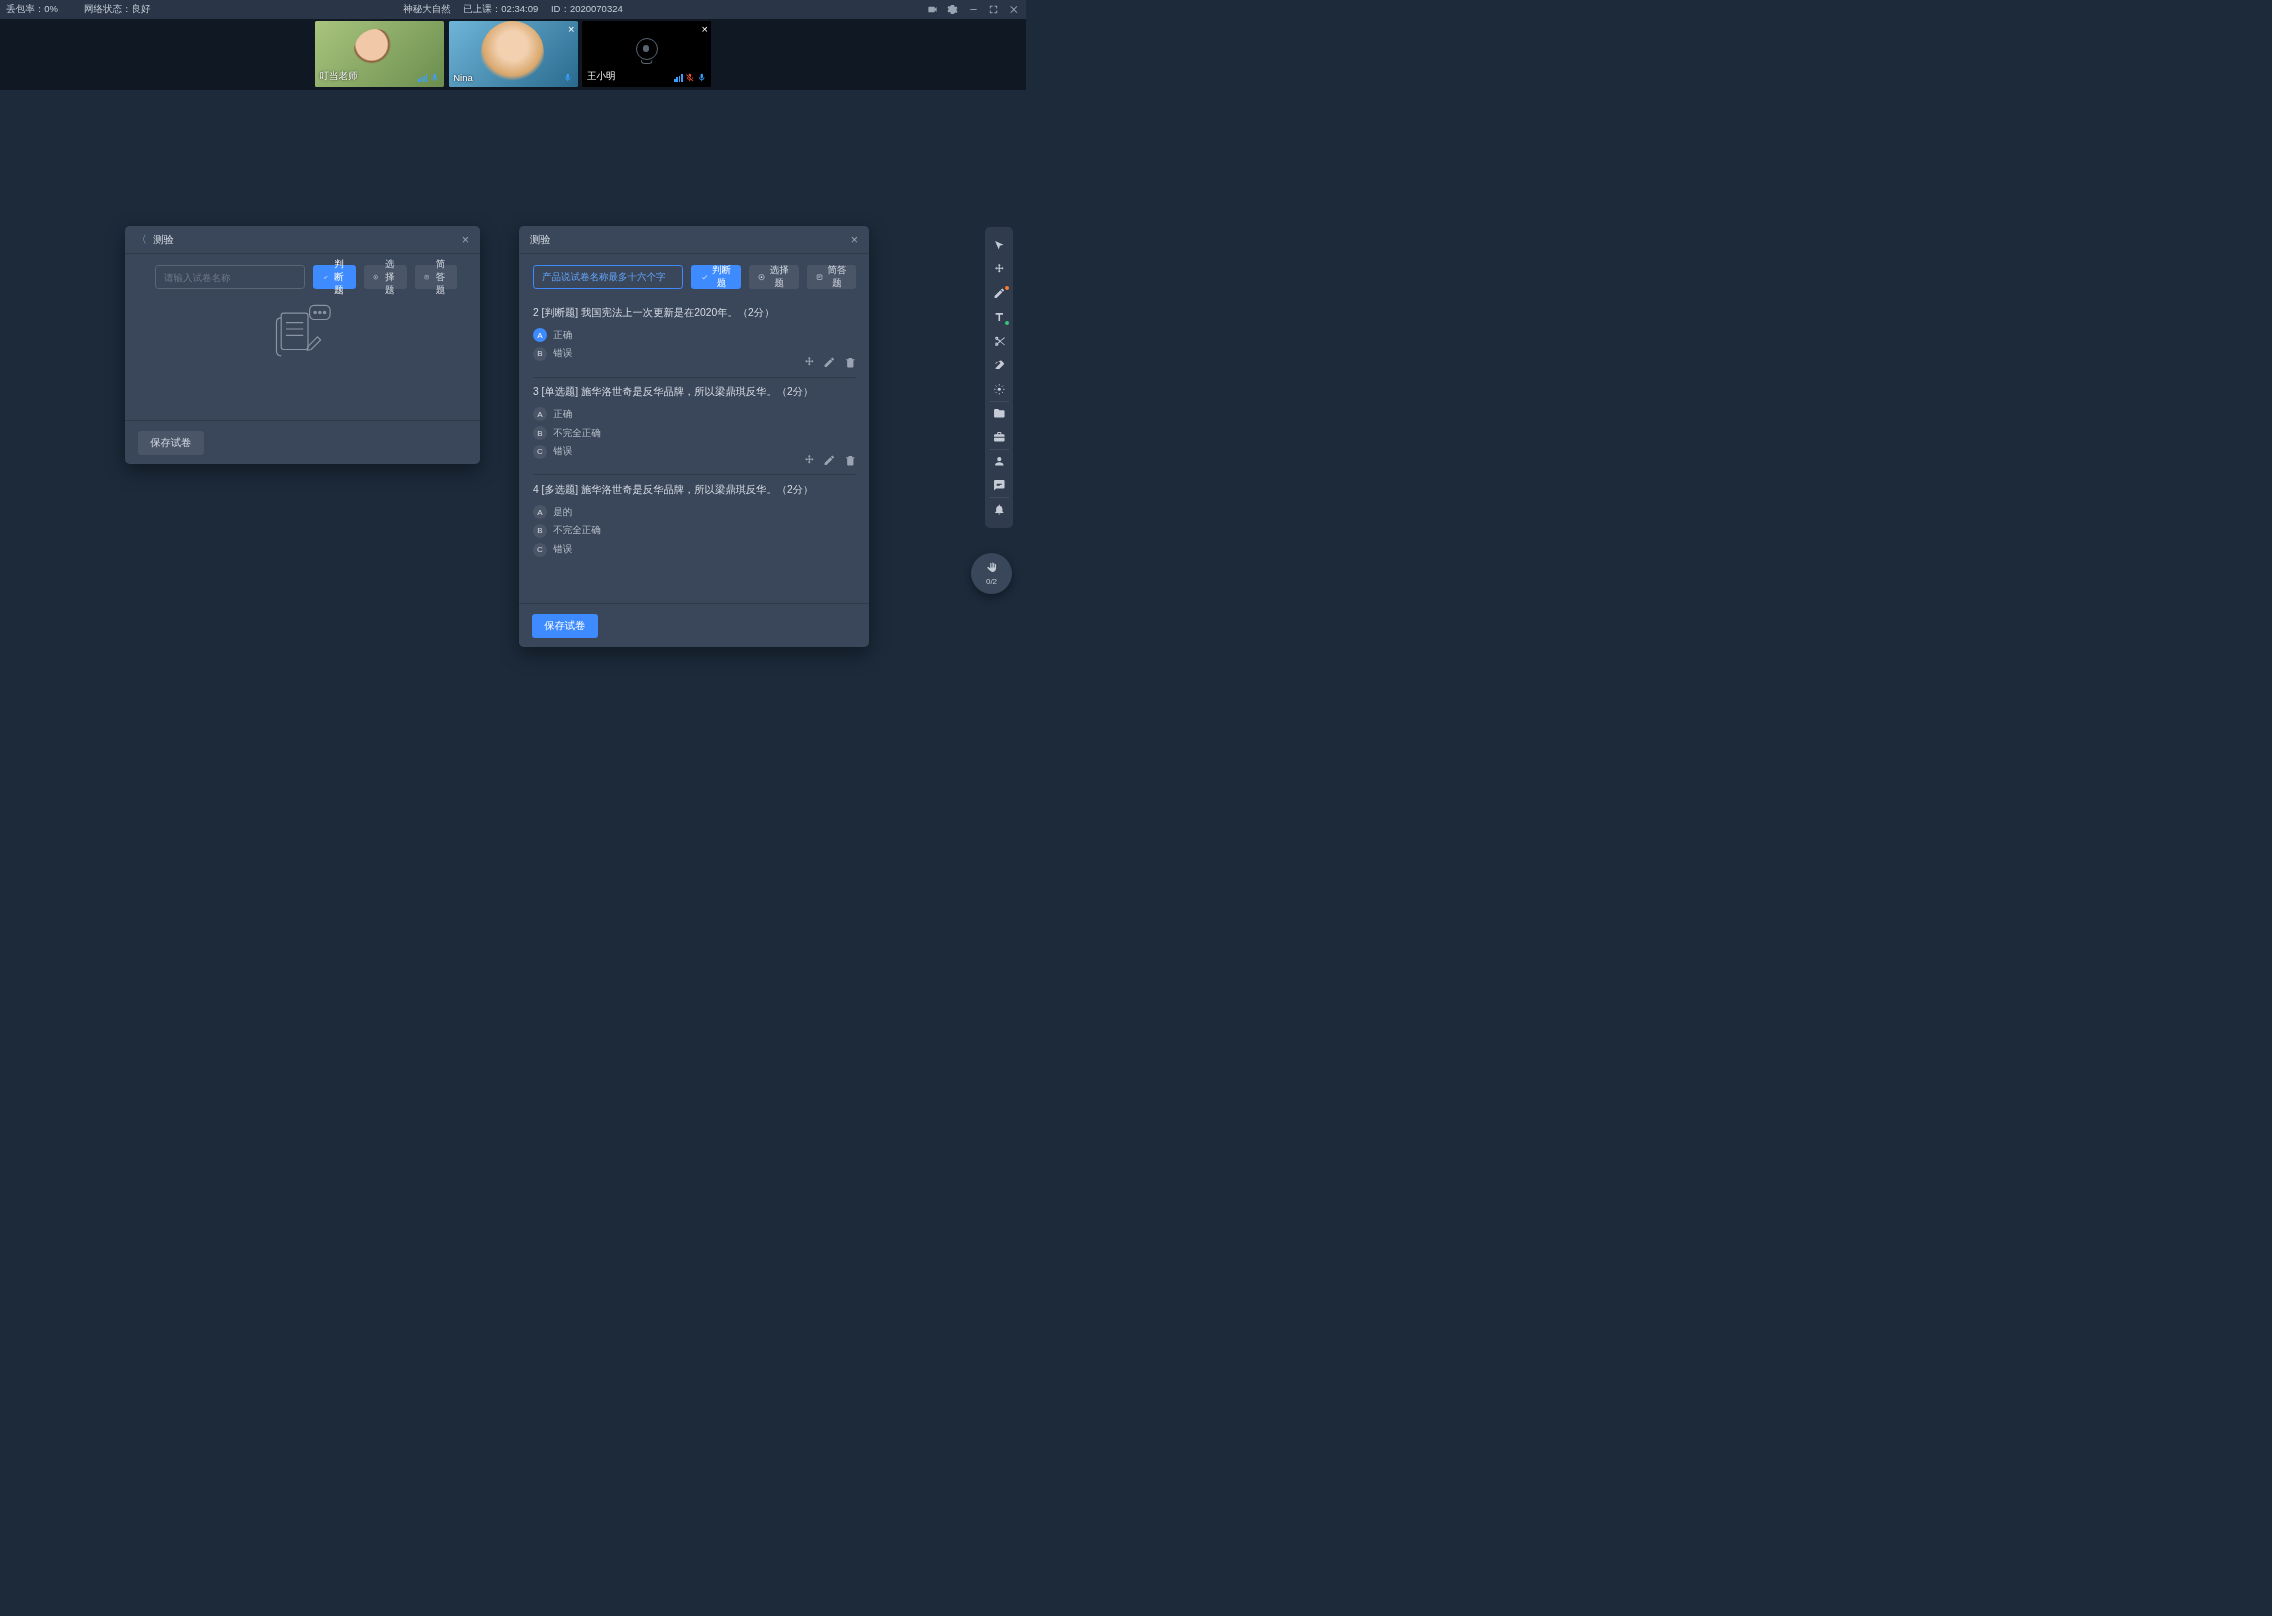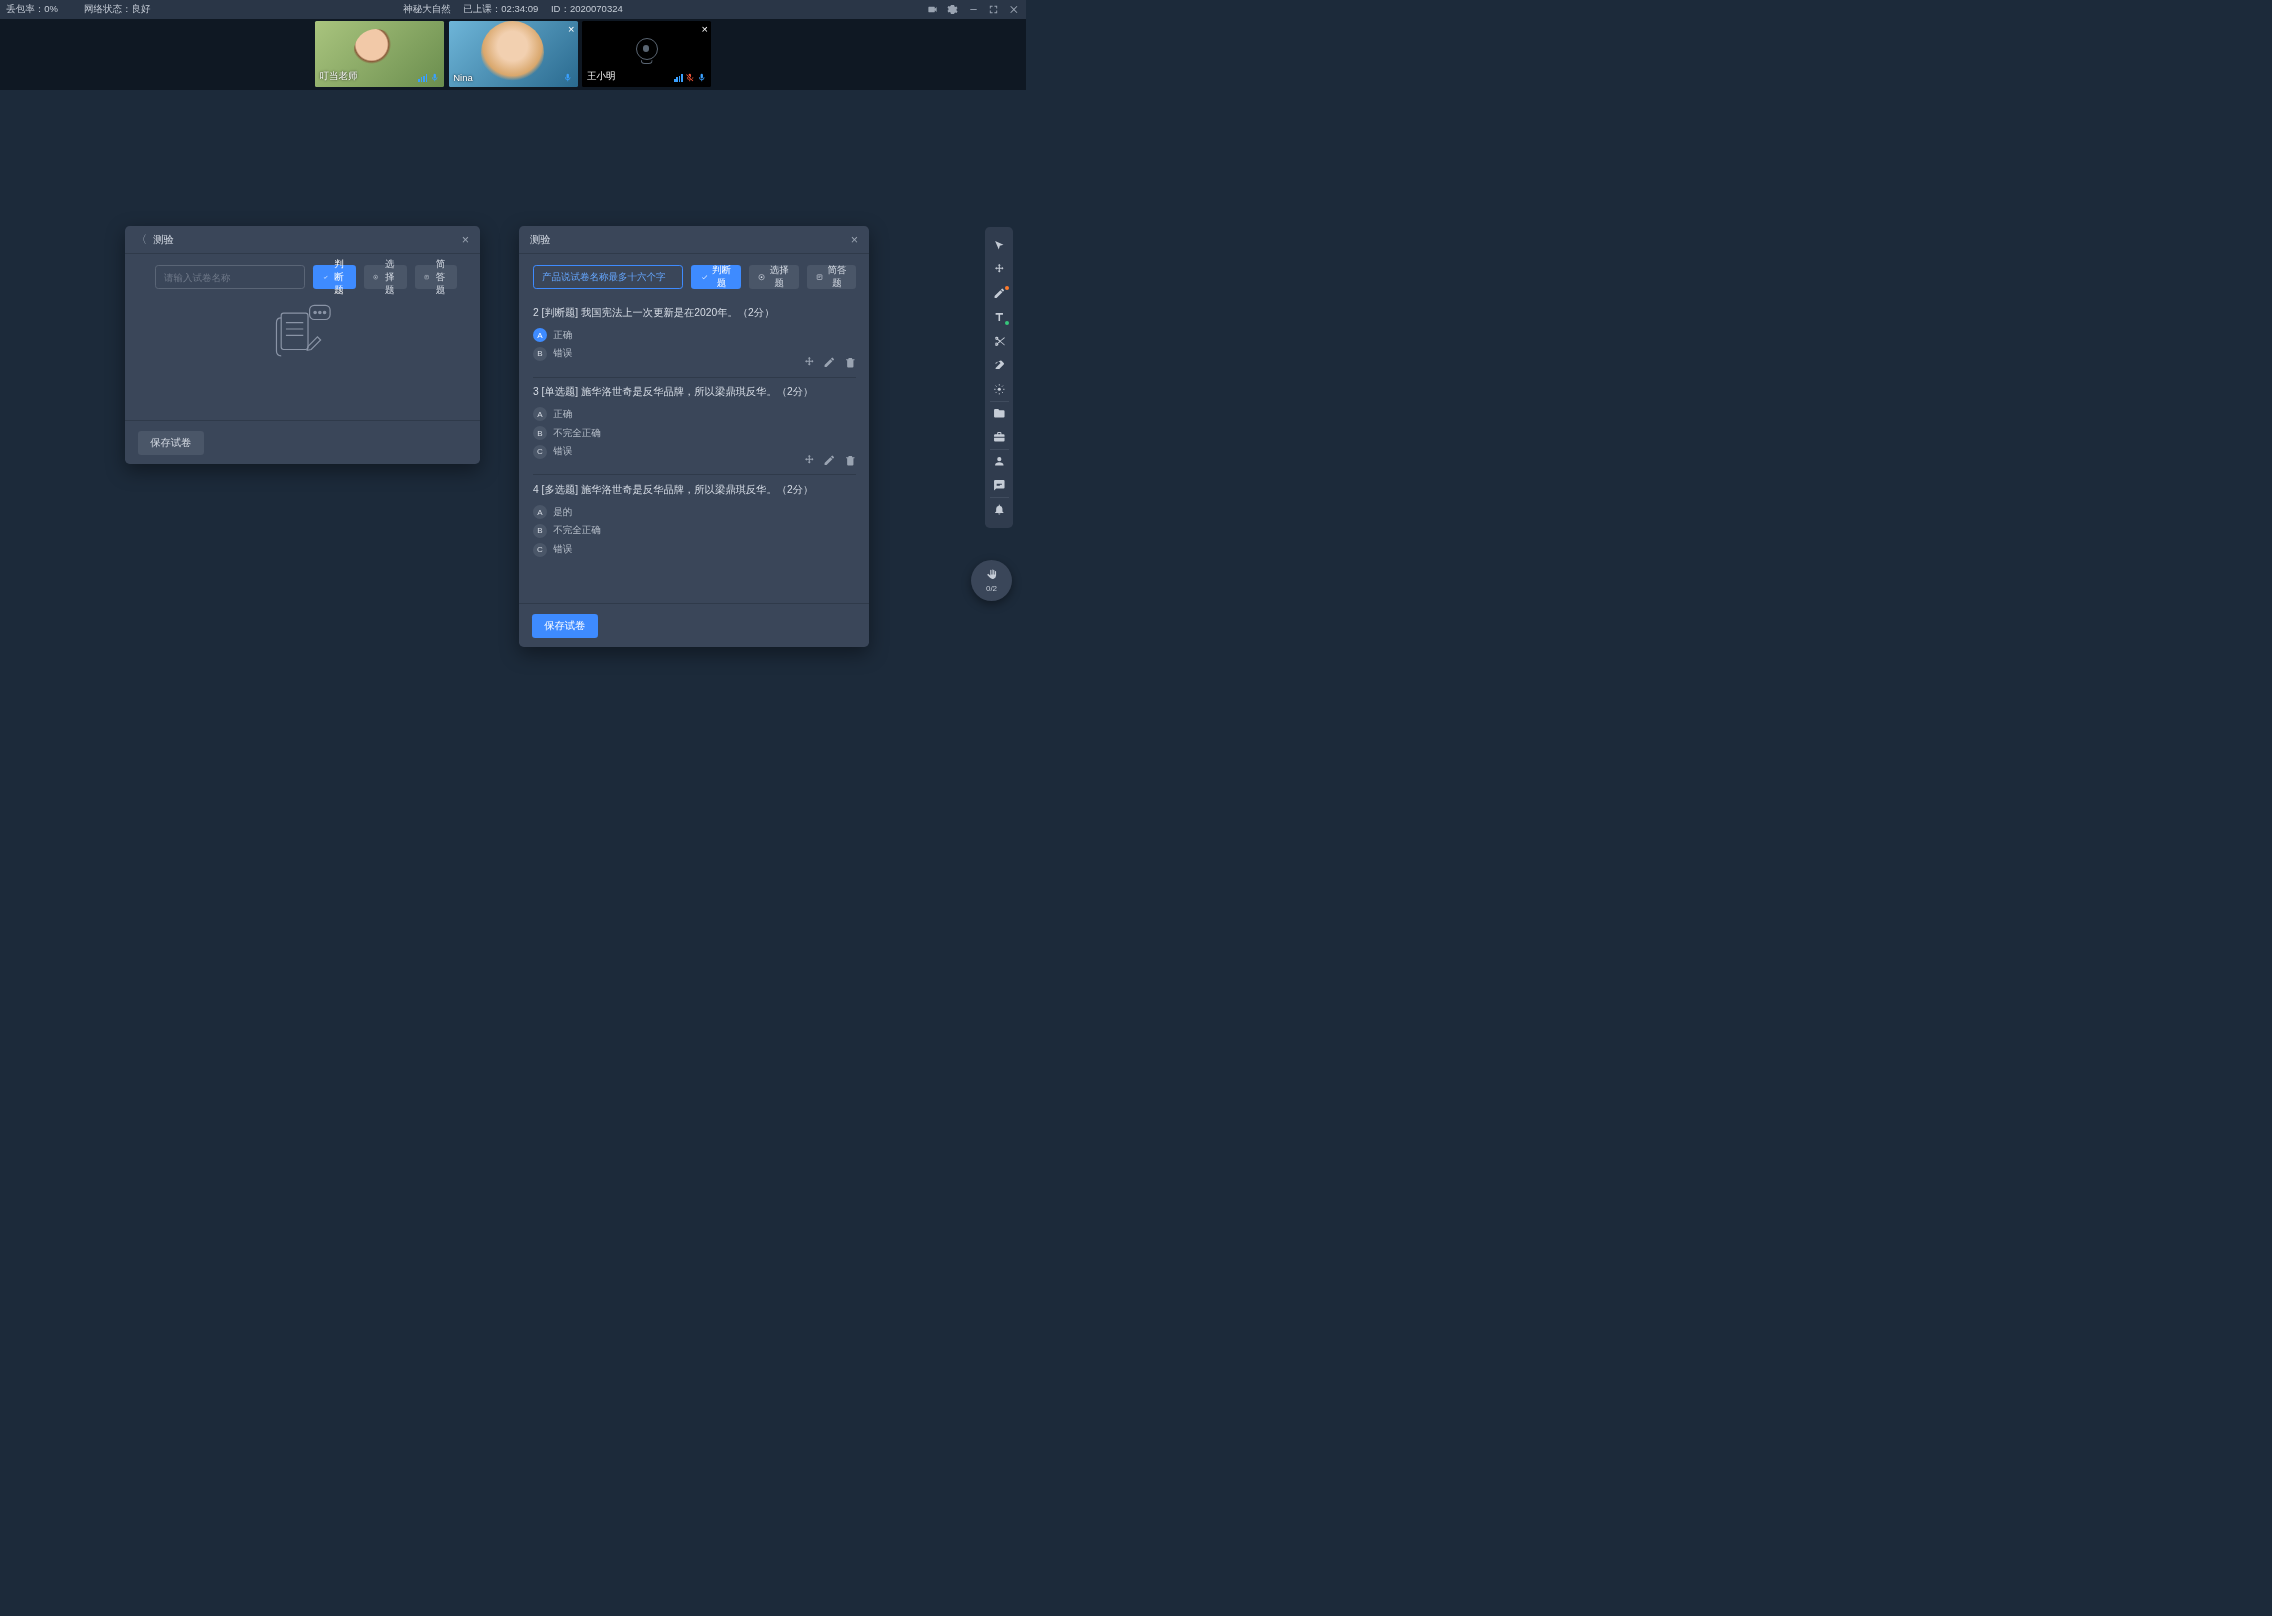--- a/index.html
+++ b/index.html
@@ -66,21 +66,21 @@
 .q-actions .a-icon{width:12.6px;height:12.6px;cursor:pointer;color:#9aa4b2}
 .q-actions .a-icon svg{width:12.6px;height:12.6px;fill:currentColor}
 
 .rtoolbar{position:absolute;right:12.6px;top:227px;width:28px;background:#303c4e;border-radius:4.7px;padding:6.3px 0;display:flex;flex-direction:column;align-items:center}
 .tool{width:28px;height:24px;display:flex;align-items:center;justify-content:center;cursor:pointer;color:#c5ccd6;position:relative}
 .tool svg{width:12.6px;height:12.6px;fill:currentColor}
 .tool.sep-after::after{content:"";position:absolute;bottom:-0.8px;left:4.7px;right:4.7px;height:0.8px;background:#404c5e}
 .dot-orange{position:absolute;right:4.7px;top:4.7px;width:4px;height:4px;border-radius:50%;background:#ff7a2b}
 .dot-green{position:absolute;right:4.7px;bottom:4.7px;width:4px;height:4px;border-radius:50%;background:#37c77b}
 
-.hand-badge{position:absolute;right:14px;bottom:128px;width:41px;height:41px;border-radius:50%;background:#3a4659;display:flex;flex-direction:column;align-items:center;justify-content:center;color:#c5ccd6;box-shadow:0 3.2px 9.5px rgba(0,0,0,.4);font-size:8px}
+.hand-badge{position:absolute;right:14px;bottom:135px;width:41px;height:41px;border-radius:50%;background:#3a4659;display:flex;flex-direction:column;align-items:center;justify-content:center;color:#c5ccd6;box-shadow:0 3.2px 9.5px rgba(0,0,0,.4);font-size:8px}
 .hand-badge svg{width:14px;height:14px;fill:#c5ccd6;margin-bottom:1.6px}
 </style>
 </head>
 <body>
 
 <div class="topbar">
   <div class="left">
     <span>丢包率：0%</span>
     <span>网络状态：良好</span>
   </div>

